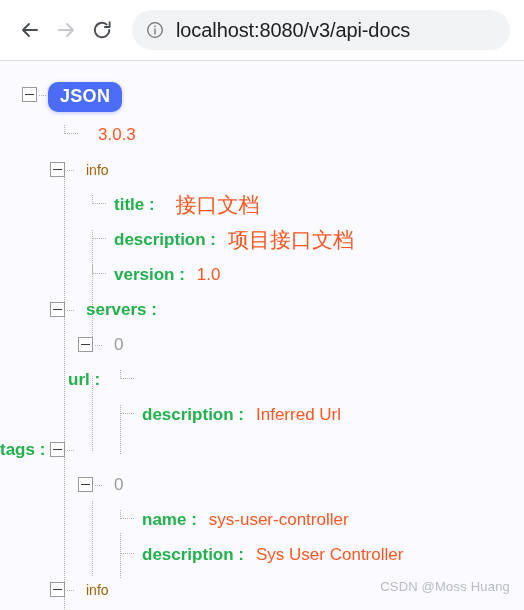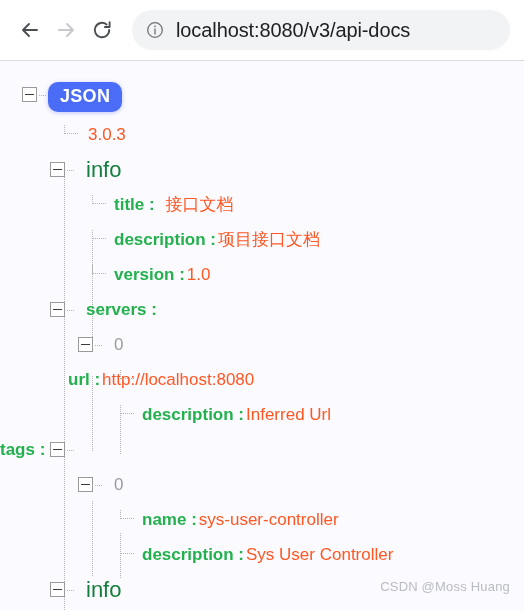--- a/index.html
+++ b/index.html
@@ -137,33 +137,33 @@
     top: 8px;
   }
 
   
   .k-green {
     color: #22b14c;
     font-weight: bold;
     font-size: 17px;
   }
   .k-gray {
-    color: #15803d;
-    font-size: 22px;
+    color: #a16207;
+    font-size: 14px;
   }
   .idx-gray {
     color: #9b9b9b;
     font-size: 17px;
   }
   .val {
     color: #ff5722;
     font-size: 17px;
-    margin-left: 2px;
-  }
-  .val-cjk { font-size: 17px; }
+    margin-left: 12px;
+  }
+  .val-cjk { font-size: 21px; }
 
   
   #json-badge {
     position: absolute;
     left: 48px;
     top: 7px;
     background: #4a6cf7;
     color: #ffffff;
     font-weight: bold;
     font-size: 18px;
@@ -267,21 +267,20 @@
   </div>
 
   <div class="row" style="padding-left:114px;">
     <span class="toggle" style="left:78px; top:10px;"></span>
     <span class="idx-gray">0</span>
   </div>
 
   <div class="row" style="padding-left:68px;">
     <span class="elbow" style="left:120px;"></span>
     <span class="k-green">url :</span>
-    <span class="val">http://localhost:8080</span>
   </div>
 
   <div class="row" style="padding-left:142px;">
     <span class="elbow" style="left:120px;"></span>
     <span class="k-green">description :</span>
     <span class="val">Inferred Url</span>
   </div>
 
   <div class="row" style="">
     <span class="toggle" style="left:50px; top:10px;"></span>

